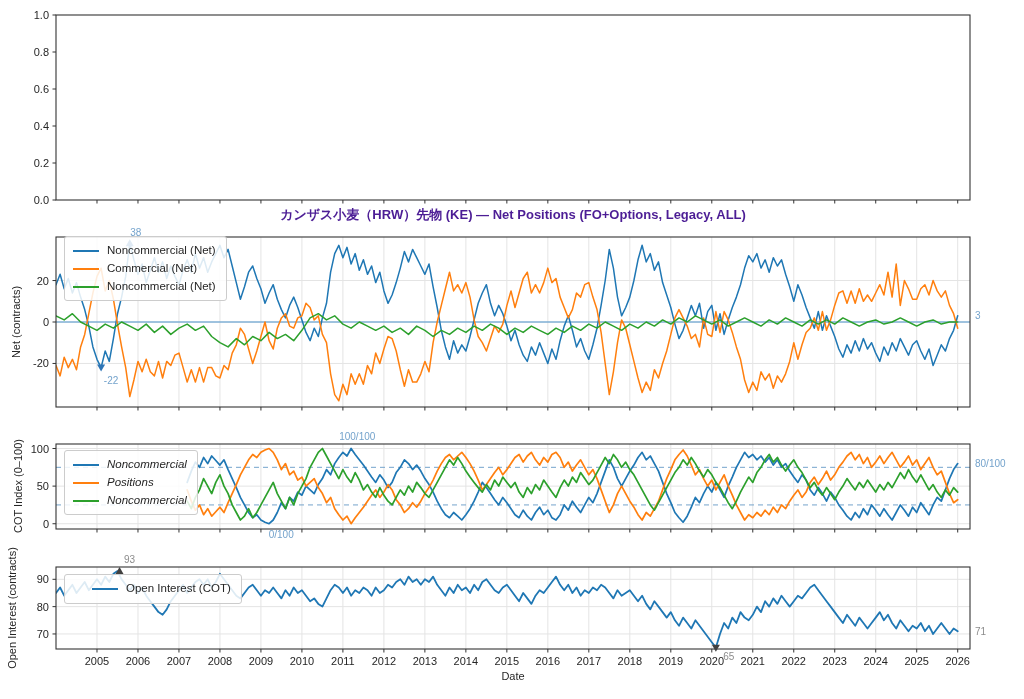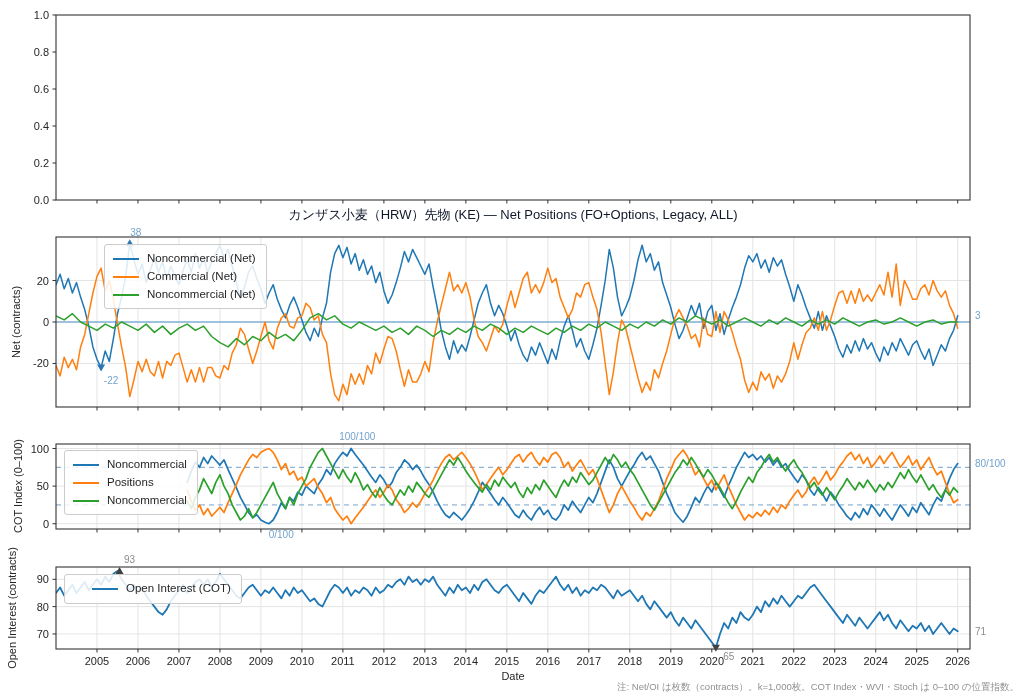--- a/index.html
+++ b/index.html
@@ -2,21 +2,21 @@
 <html><head>
 <meta charset="utf-8">
 <style>
   html,body{margin:0;padding:0;background:#ffffff;}
   #figure{position:relative;width:1024px;height:699px;background:#ffffff;overflow:hidden;
           font-family:"Liberation Sans","DejaVu Sans",sans-serif;}
   svg{position:absolute;left:0;top:0;}
   svg text{font-family:"Liberation Sans","DejaVu Sans",sans-serif;}
   #overlay{position:absolute;left:0;top:0;width:1024px;height:699px;pointer-events:none;}
   .chart-title{position:absolute;left:56px;top:206px;width:914px;text-align:center;
-               font-size:13px;color:#0f172a;}
+               font-size:13px;color:#4c1d95;font-weight:bold;}
   .ylab{position:absolute;white-space:nowrap;font-size:11px;color:#262626;
         transform:translate(-50%,-50%) rotate(-90deg);}
   .xlab{position:absolute;left:56px;top:670px;width:914px;text-align:center;
         font-size:11px;color:#262626;}
   .footnote{position:absolute;right:5px;top:681px;font-size:9.5px;color:#909090;}
   .legend{position:absolute;background:rgba(255,255,255,0.85);border:1px solid #cccccc;
           border-radius:3px;padding:5px 10px 5px 8px;font-size:11.5px;color:#262626;}
   .legend-item{display:flex;align-items:center;gap:8px;line-height:1.55;}
   .legend-swatch{display:inline-block;width:26px;height:0;border-top:2px solid #000;flex:0 0 auto;}
 </style>
@@ -292,37 +292,36 @@
         <text x="975" y="634.7333333333333" text-anchor="start" font-size="10" fill="#8c8c8c">71</text>
       </g>
     </svg>
 
   <div id="overlay">
     <div class="chart-title">カンザス小麦（HRW）先物 (KE) — Net Positions (FO+Options, Legacy, ALL)</div>
     <span class="ylab" style="left:16px;top:322px;">Net (contracts)</span>
     <span class="ylab" style="left:18px;top:486px;">COT Index (0–100)</span>
     <span class="ylab" style="left:12px;top:608px;">Open Interest (contracts)</span>
     <div class="xlab">Date</div>
-    <div class="footnote">注: Net/OI は枚数（contracts）。k=1,000枚。COT Index・WVI・Stoch は 0–100 の位置指数。</div>
     <div id="legends">
-        <div class="legend" style="left: 64px; top: 244px; margin-left: 40px;">
+        <div class="legend" style="left: 64px; top: 236px;">
           <div class="legend-item">
             <span class="legend-swatch" style="border-top-color: rgb(31, 119, 180);"></span>
             <span>Noncommercial (Net)</span>
           </div>
           <div class="legend-item">
             <span class="legend-swatch" style="border-top-color: rgb(255, 127, 14);"></span>
             <span>Commercial (Net)</span>
           </div>
           <div class="legend-item">
             <span class="legend-swatch" style="border-top-color: rgb(44, 160, 44);"></span>
             <span>Noncommercial (Net)</span>
           </div>
         </div>
-        <div class="legend" style="left: 64px; top: 450px;">
+        <div class="legend" style="left: 64px; top: 450px; font-style: italic;">
           <div class="legend-item">
             <span class="legend-swatch" style="border-top-color: rgb(31, 119, 180);"></span>
             <span>Noncommercial</span>
           </div>
           <div class="legend-item">
             <span class="legend-swatch" style="border-top-color: rgb(255, 127, 14);"></span>
             <span>Positions</span>
           </div>
           <div class="legend-item">
             <span class="legend-swatch" style="border-top-color: rgb(44, 160, 44);"></span>

